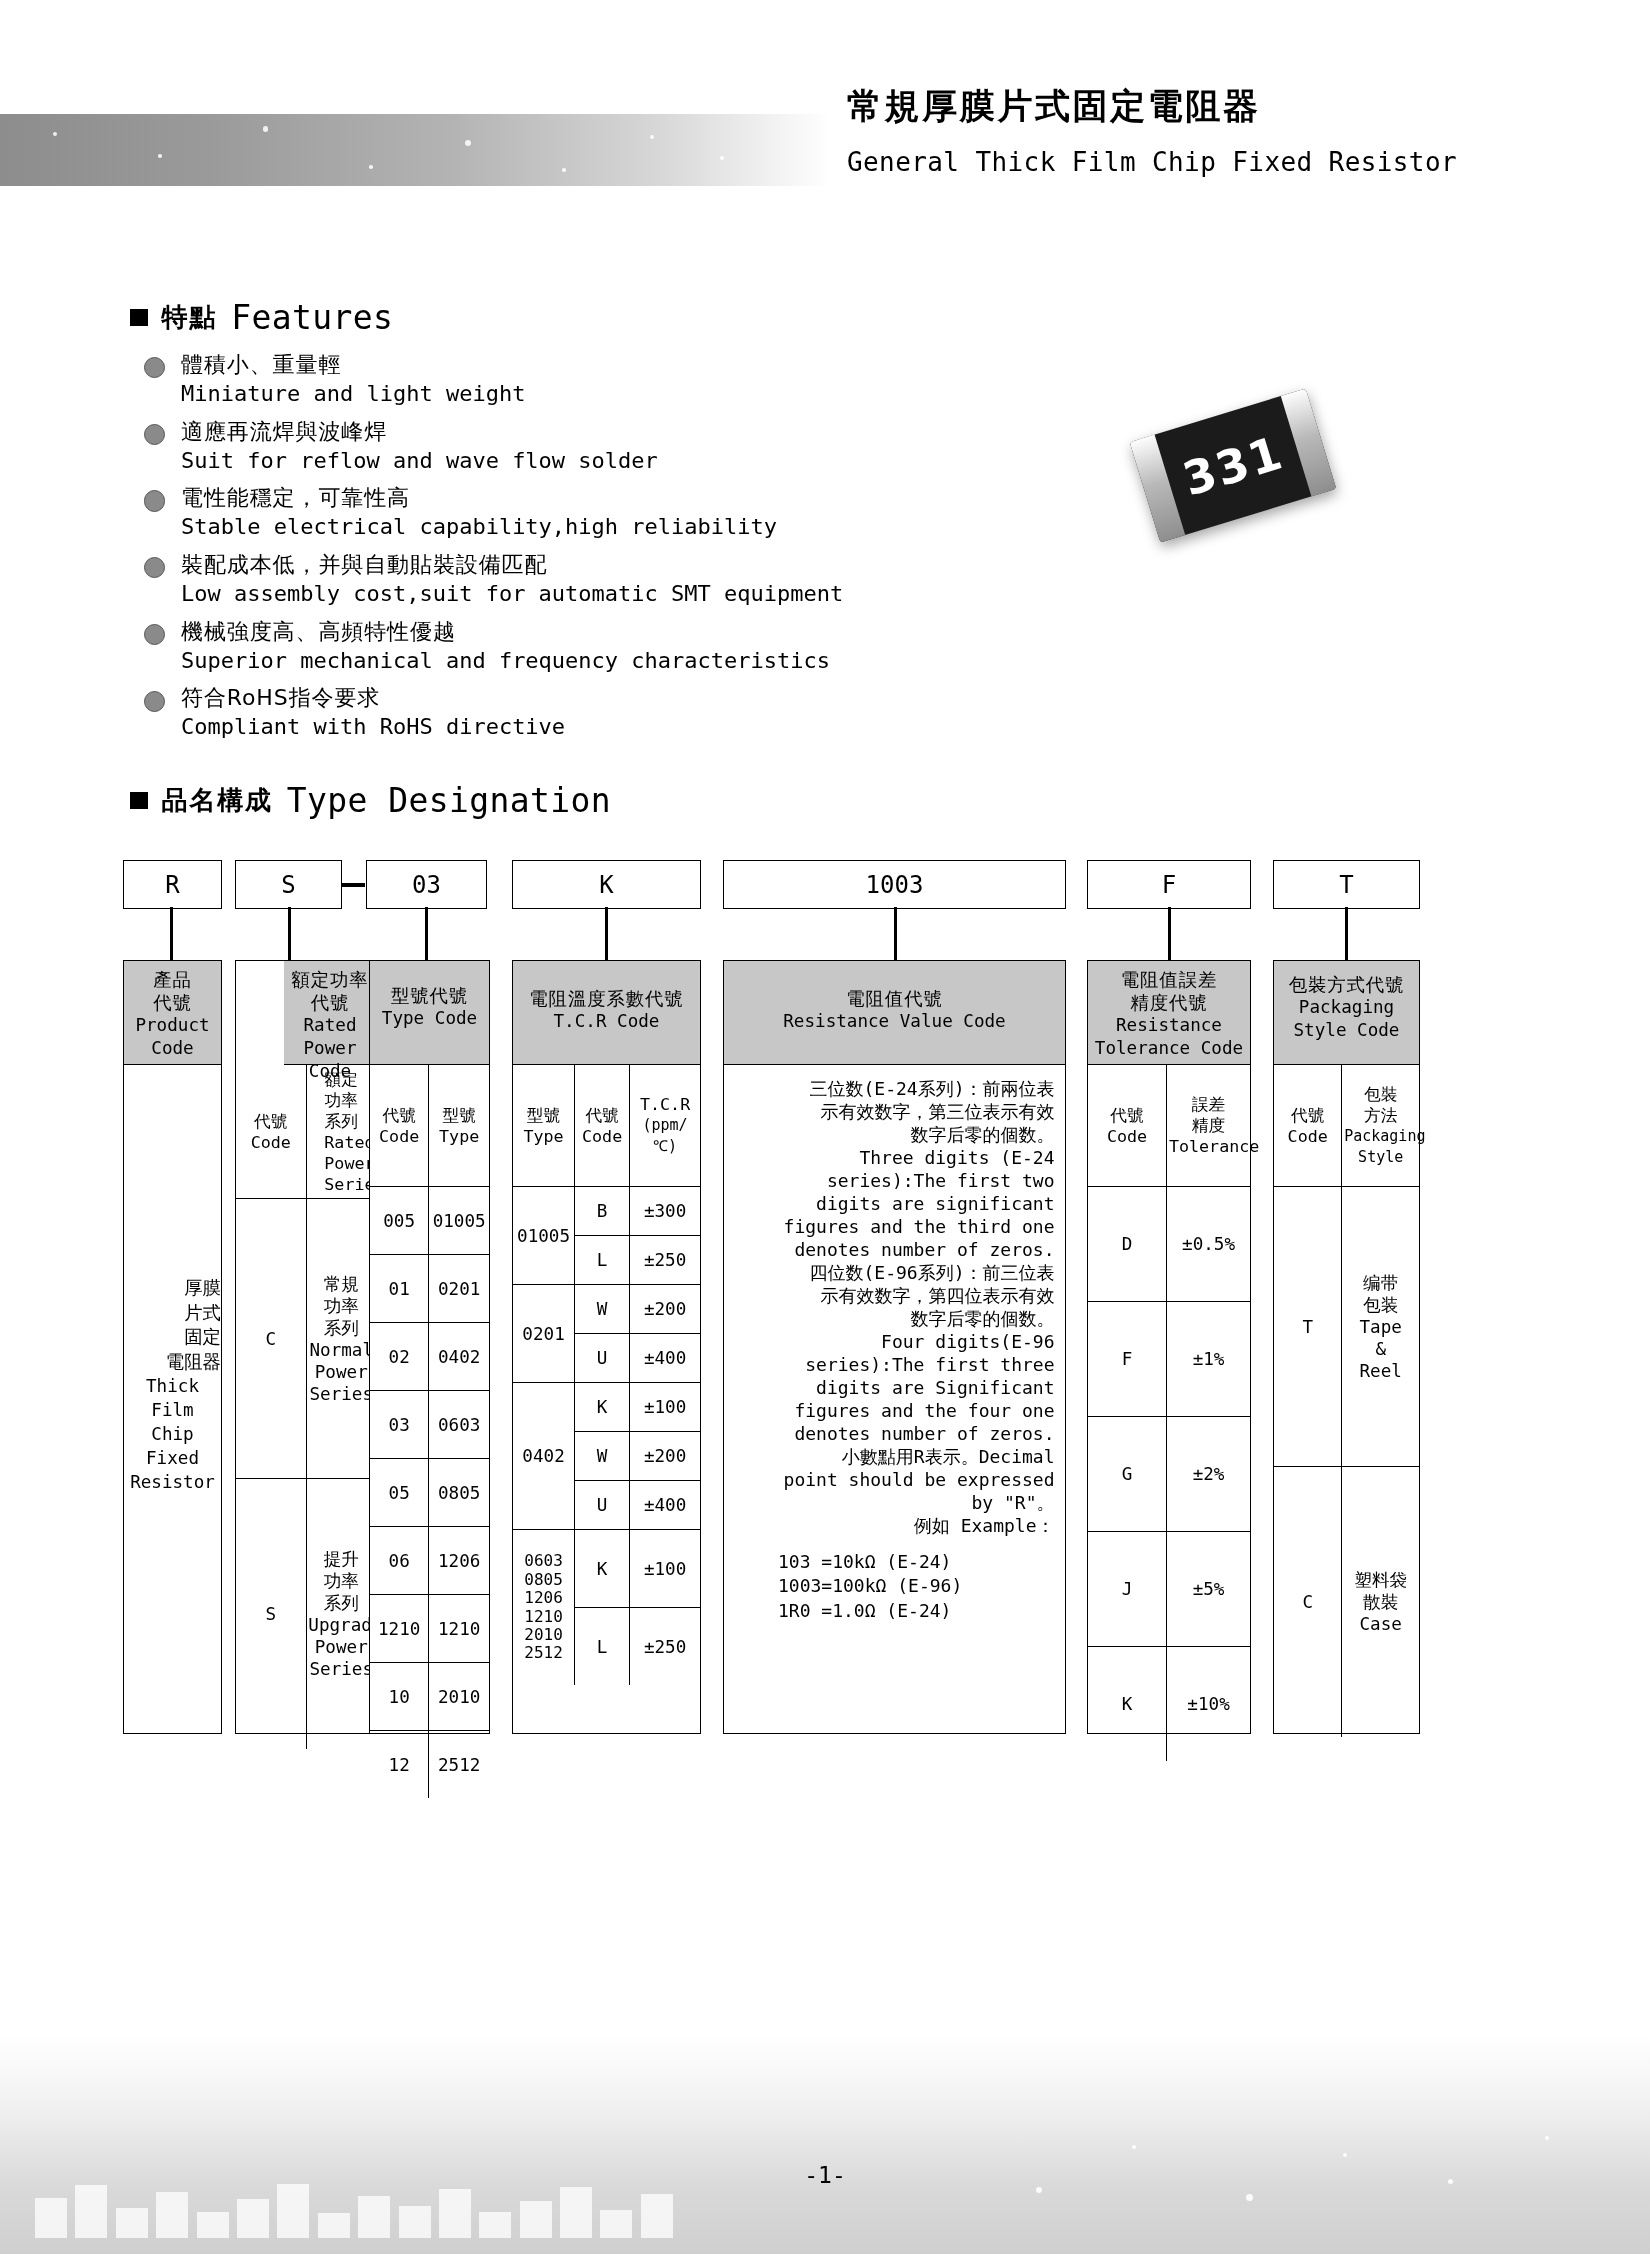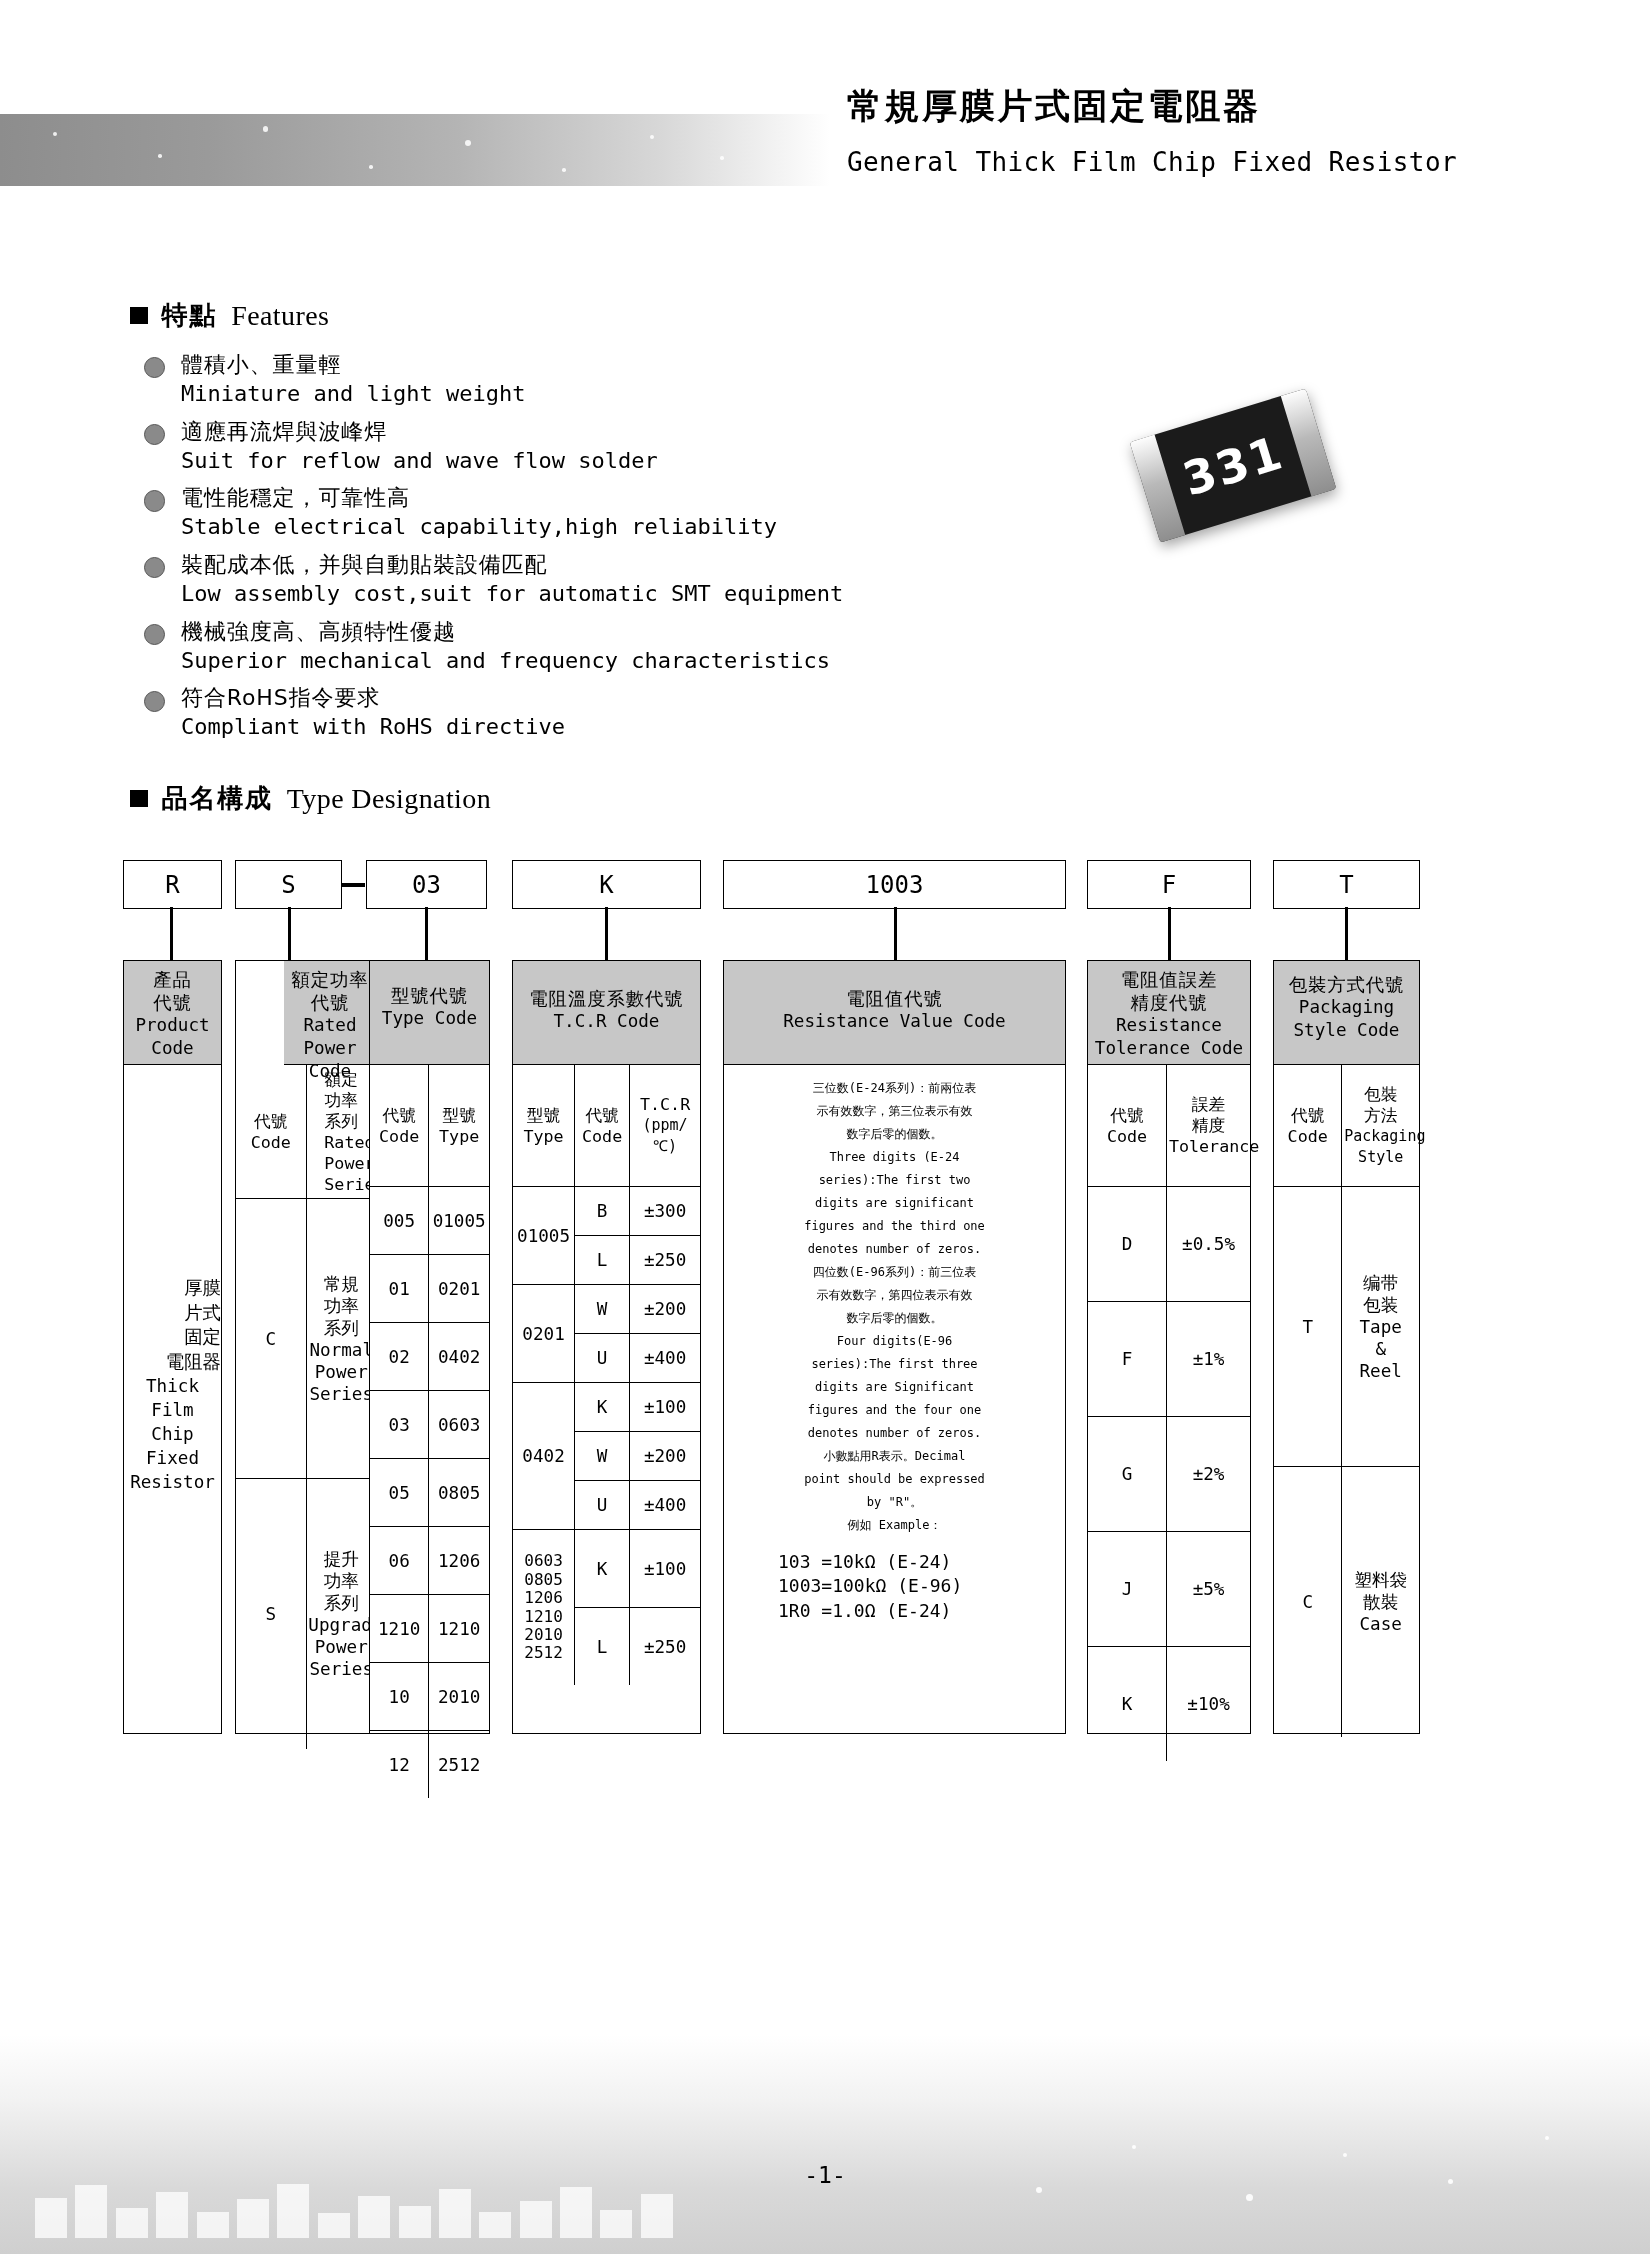--- a/index.html
+++ b/index.html
@@ -67,23 +67,22 @@
     background: #000;
     display: inline-block;
   }
   .section-heading .cn {
     font-family: "DejaVu Sans", "Liberation Sans", sans-serif;
     font-weight: bold;
     font-size: 26px;
     letter-spacing: 1.8px;
   }
   .section-heading .en {
-    font-size: 28px;
+    font-size: 33px;
     letter-spacing: 0.4px;
-    font-family: Liberation Serif, serif;
   }
 
   
   #features {
     position: absolute;
     top: 298px;
     left: 130px;
   }
   #features-list {
     position: absolute;
@@ -234,23 +233,23 @@
     line-height: 21px;
   }
   table.grid td.nb-top { border-top: none; }
   table.grid td.nb-left { border-left: none; }
   table.grid td.nb-right { border-right: none; }
   table.grid td.nb-bottom { border-bottom: none; }
   .cnfont {
     font-family: "DejaVu Sans", "Liberation Sans", sans-serif;
   }
   .para {
-    font-size: 12px;
+    font-size: 18px;
     line-height: 23px;
-    text-align: center;
+    text-align: right;
     padding: 12.3px 10.5px;
     white-space: pre-wrap;
   }
 
   
   #footer-art {
     position: absolute;
     bottom: 0; left: 0;
     width: 1650px; height: 219px;
     background: linear-gradient(180deg, #ffffff 0%, #f2f2f2 30%, #d9d9d9 70%, #cfcfcf 100%);

